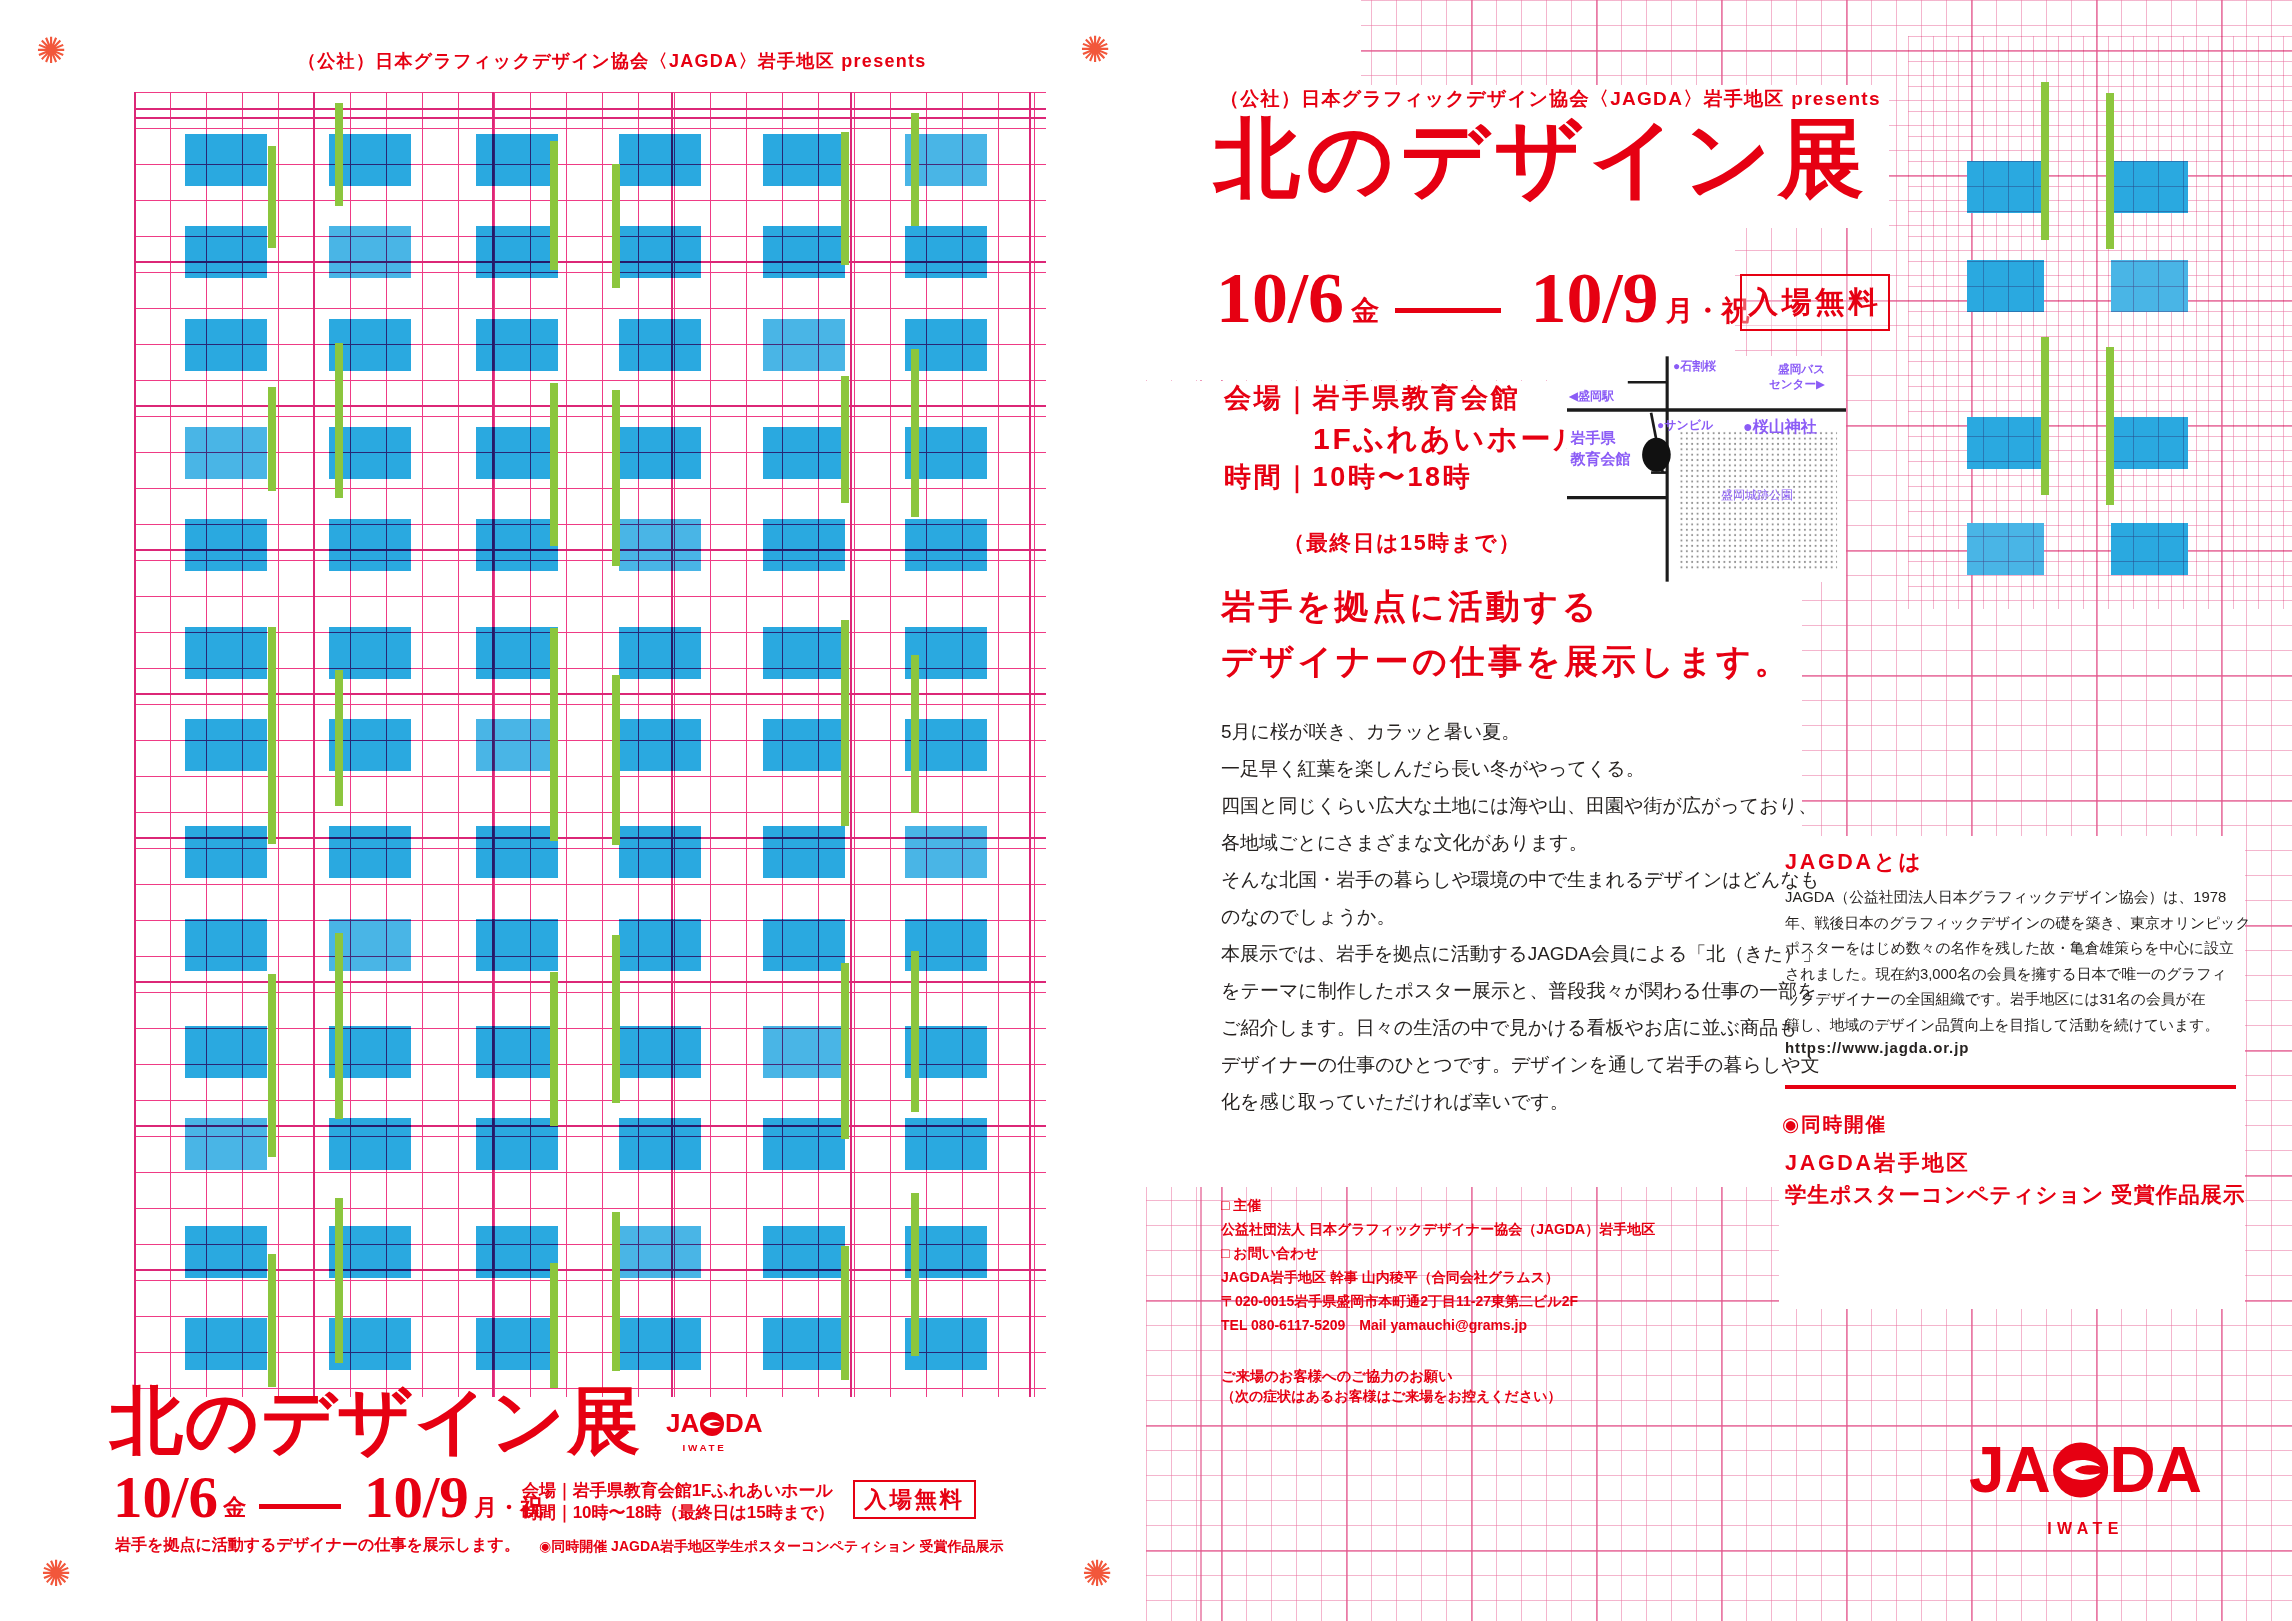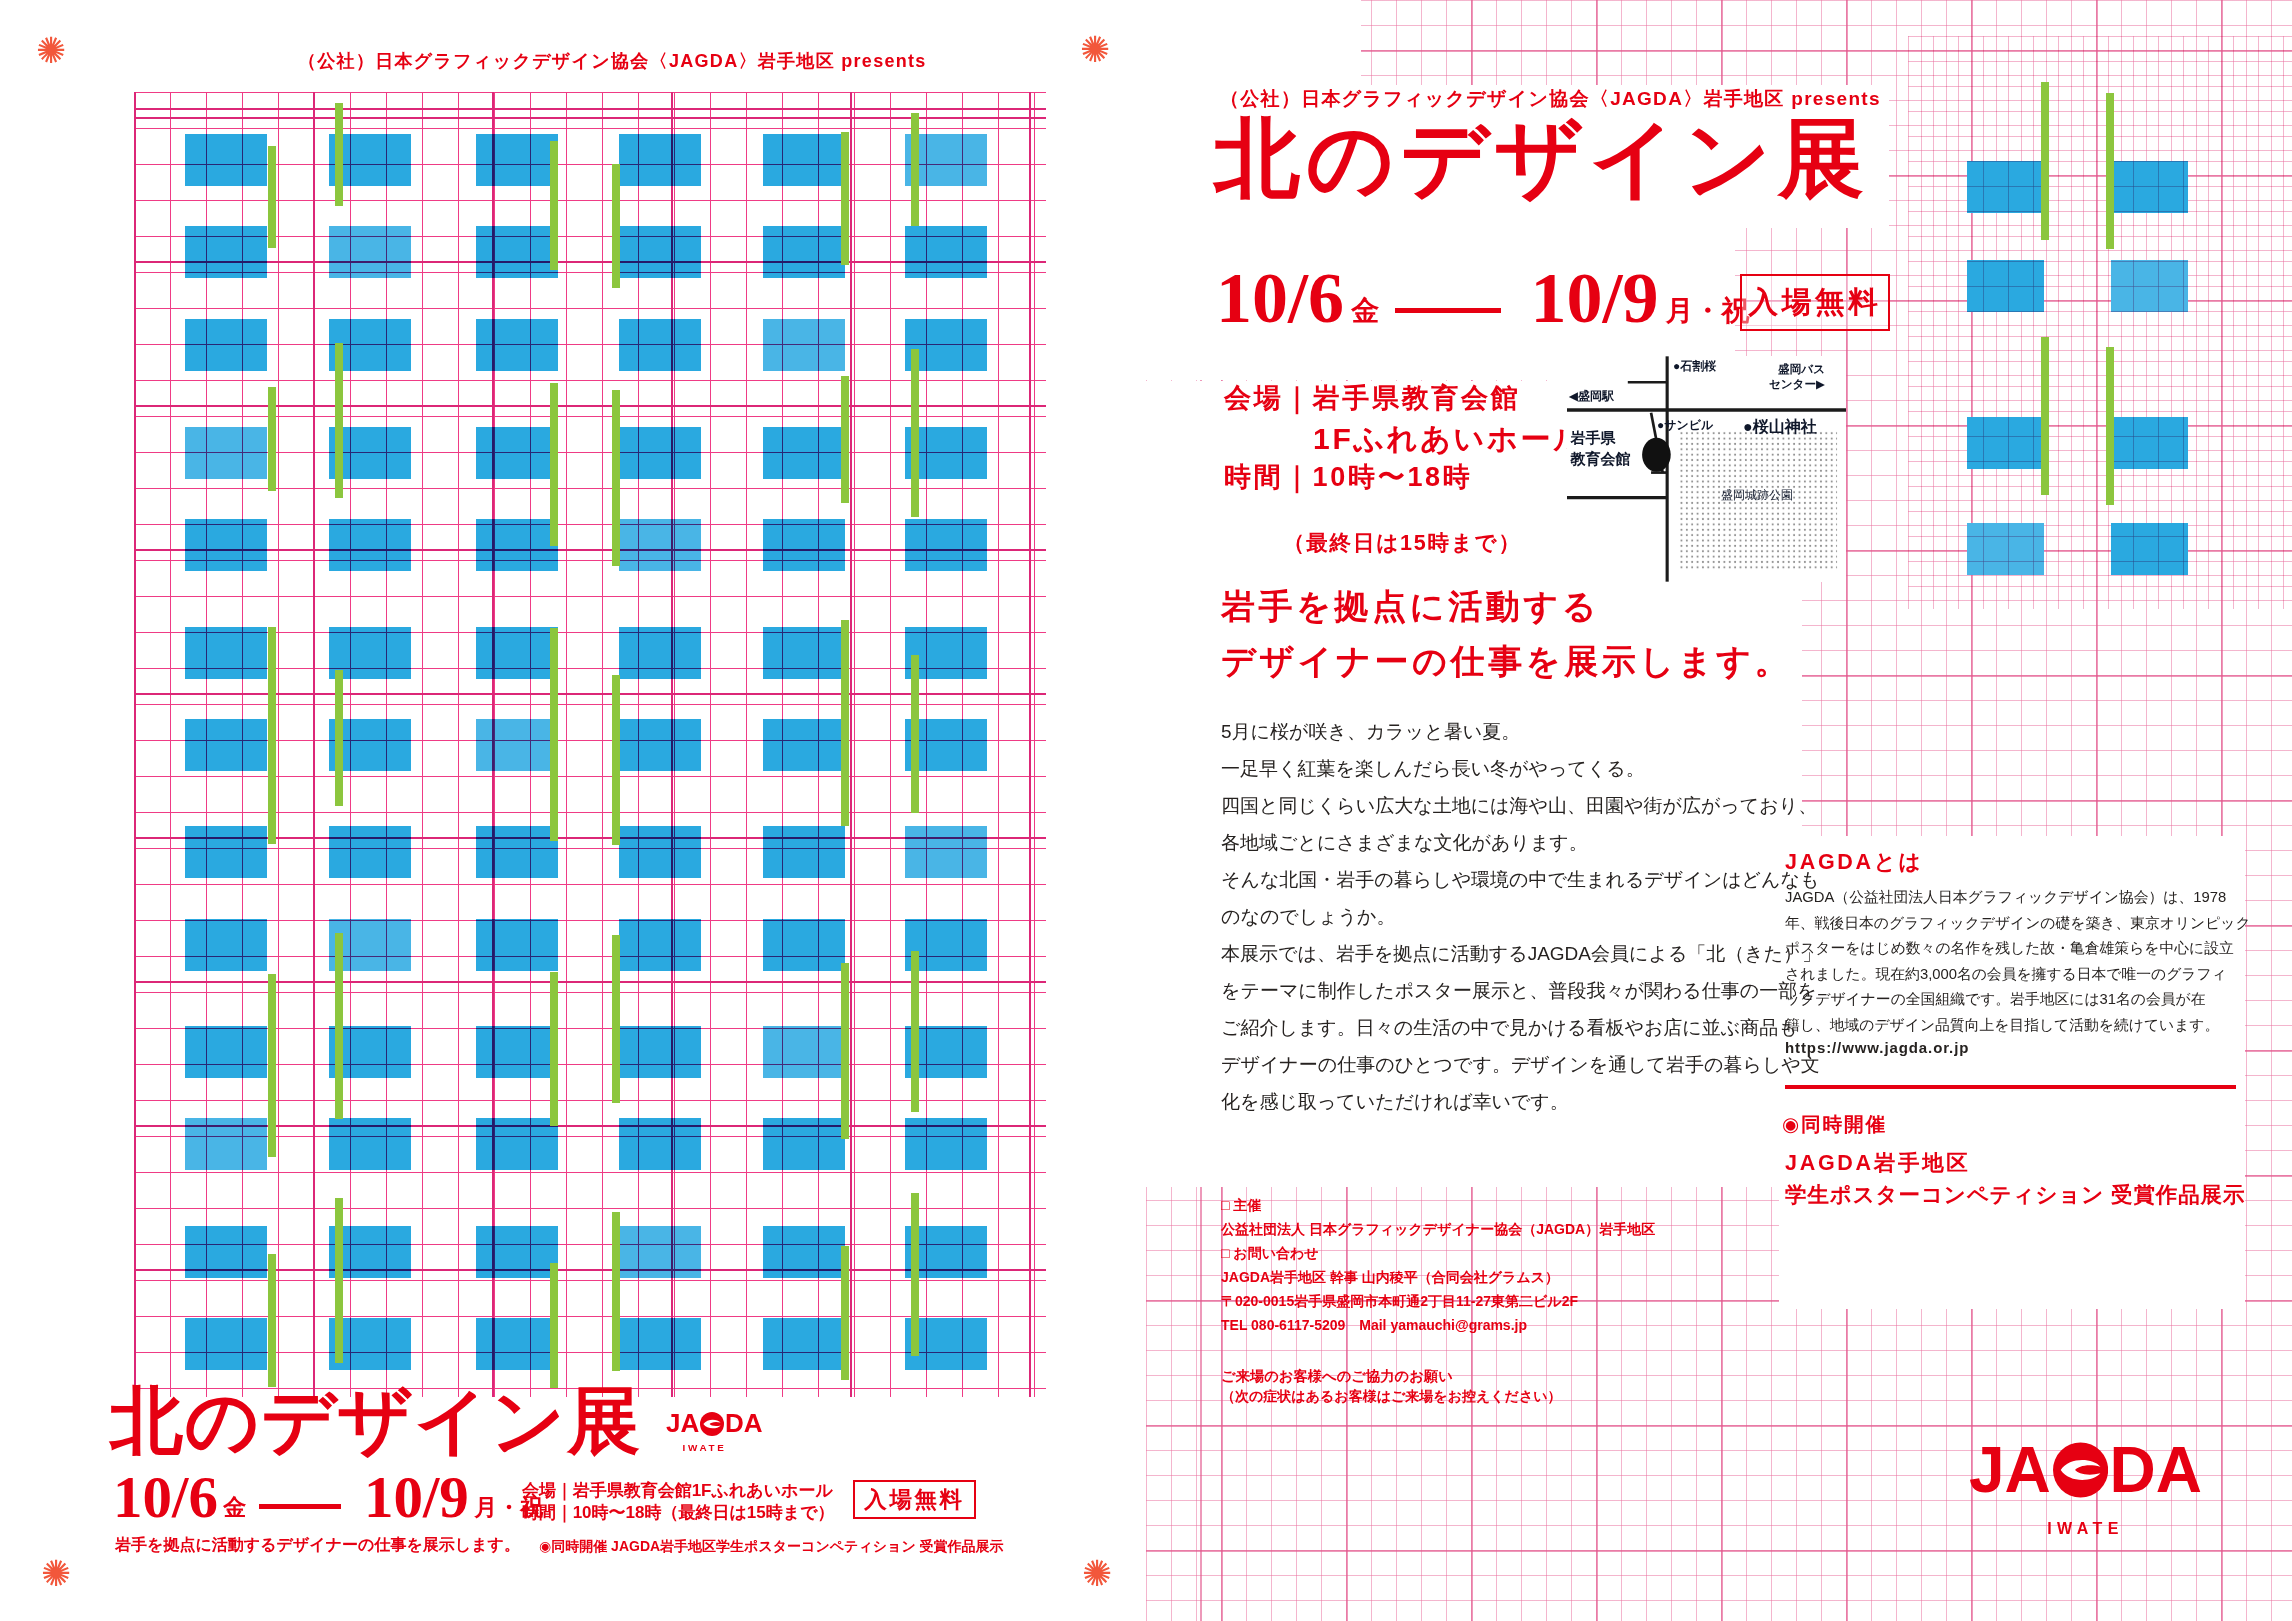--- a/index.html
+++ b/index.html
@@ -59,21 +59,21 @@
   .big-title{font-weight:bold;color:var(--red);line-height:1;}
   .dates{display:flex;align-items:flex-end;color:var(--red);}
   .num{font-family:"Liberation Serif","DejaVu Serif",serif;font-weight:bold;line-height:.8;}
   .day{font-weight:bold;line-height:1;}
   .arrow{position:relative;background:var(--red);}
   .arrow::after{content:"";position:absolute;top:50%;transform:translateY(-50%);}
   .badge{border:2.7px solid var(--red);color:var(--red);font-weight:bold;display:flex;align-items:center;justify-content:center;}
   .logo{color:var(--red);font-weight:bold;}
   .logo .row{display:flex;align-items:center;}
   .logo .iwate{text-align:center;font-weight:bold;}
-  .maplabel{position:absolute;color:#0f172a;font-weight:bold;white-space:pre-line;}
+  .maplabel{position:absolute;color:#8b5cf6;font-weight:bold;white-space:pre-line;}
   .org-line{color:var(--red);font-size:14px;line-height:24px;font-weight:bold;}
   .ornament{position:absolute;color:#f2573b;font-size:36px;line-height:1;transform:translate(-50%,-50%);}
 </style>
 </head>
 <body>
 
 <div id="canvas">
 
   <section class="abs" style="left:0;top:0;width:1137px;height:1621px;">
 

